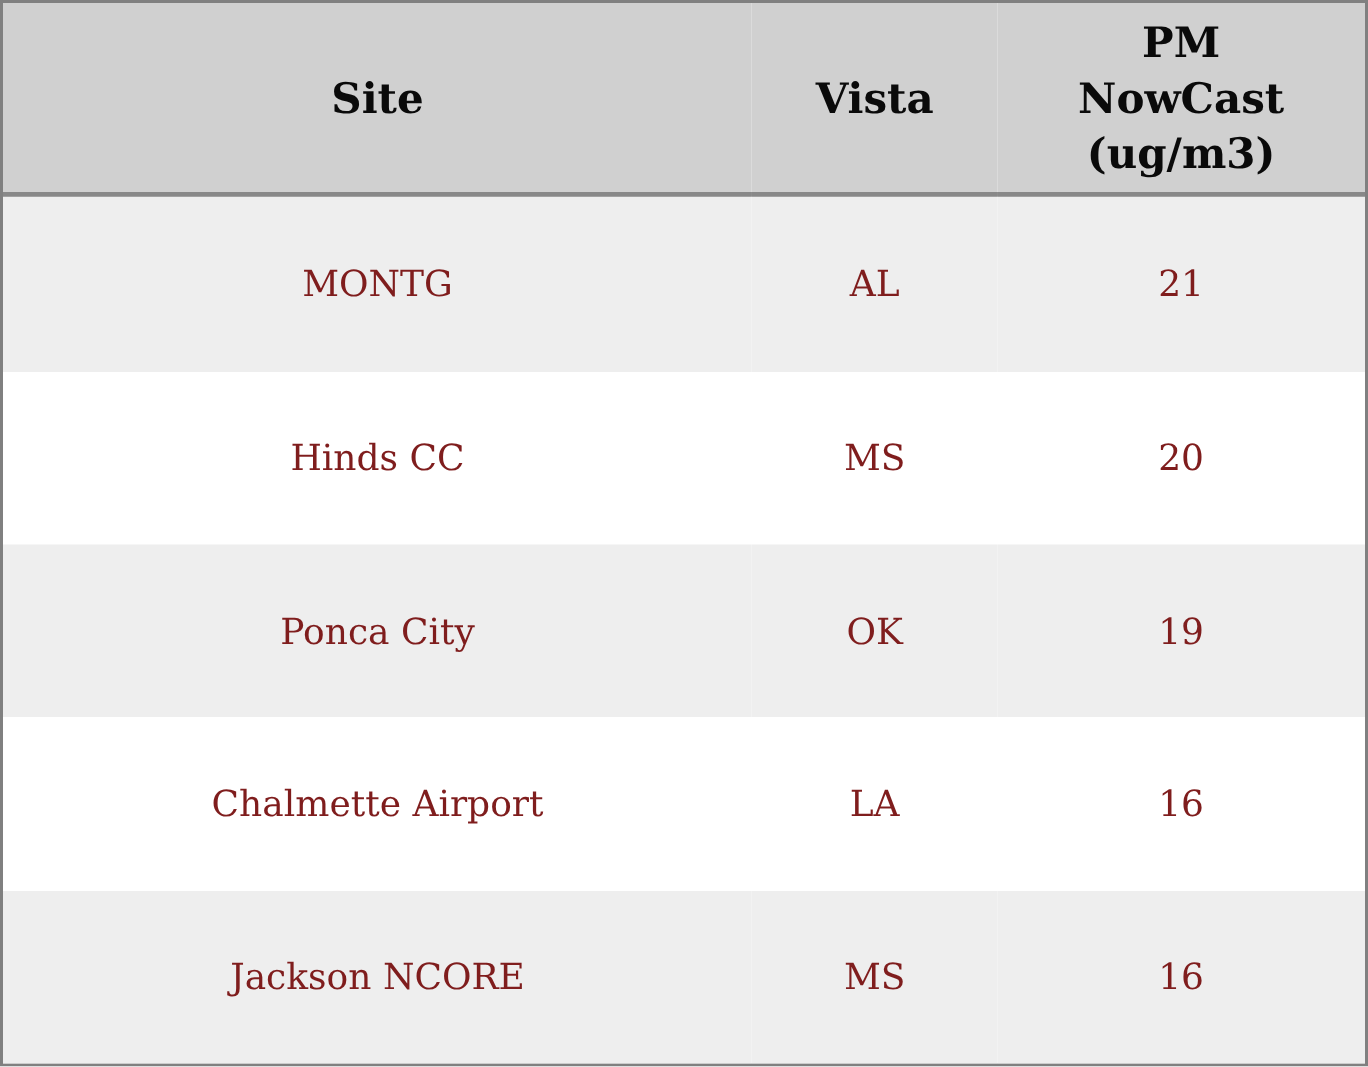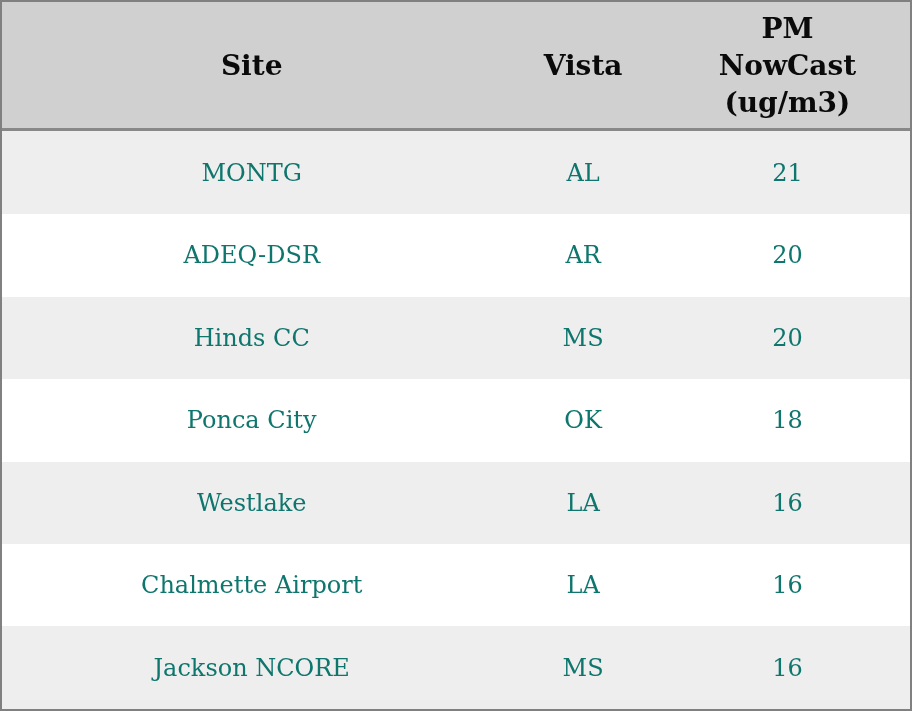--- a/index.html
+++ b/index.html
@@ -35,21 +35,21 @@
     line-height: 37px;
     color: #0a0a0a;
     text-align: center;
     vertical-align: middle;
     padding: 0;
     white-space: pre-line;
   }
   tbody td {
     height: 58px;
     font-size: 24px;
-    color: #0f766e;
+    color: #7f1d1d;
     text-align: center;
     vertical-align: middle;
     padding: 0;
   }
   tbody tr:nth-child(odd)  td { background: #eeeeee; }
   tbody tr:nth-child(even) td { background: #ffffff; }
 </style>
 </head>
 <body>
 
@@ -69,38 +69,28 @@
 (ug/m3)</th>
       </tr>
     </thead>
     <tbody>
       <tr>
         <td>MONTG</td>
         <td>AL</td>
         <td>21</td>
       </tr>
       <tr>
-        <td>ADEQ-DSR</td>
-        <td>AR</td>
-        <td>20</td>
-      </tr>
-      <tr>
         <td>Hinds CC</td>
         <td>MS</td>
         <td>20</td>
       </tr>
       <tr>
         <td>Ponca City</td>
         <td>OK</td>
-        <td>18</td>
-      </tr>
-      <tr>
-        <td>Westlake</td>
-        <td>LA</td>
-        <td>16</td>
+        <td>19</td>
       </tr>
       <tr>
         <td>Chalmette Airport</td>
         <td>LA</td>
         <td>16</td>
       </tr>
       <tr>
         <td>Jackson NCORE</td>
         <td>MS</td>
         <td>16</td>

